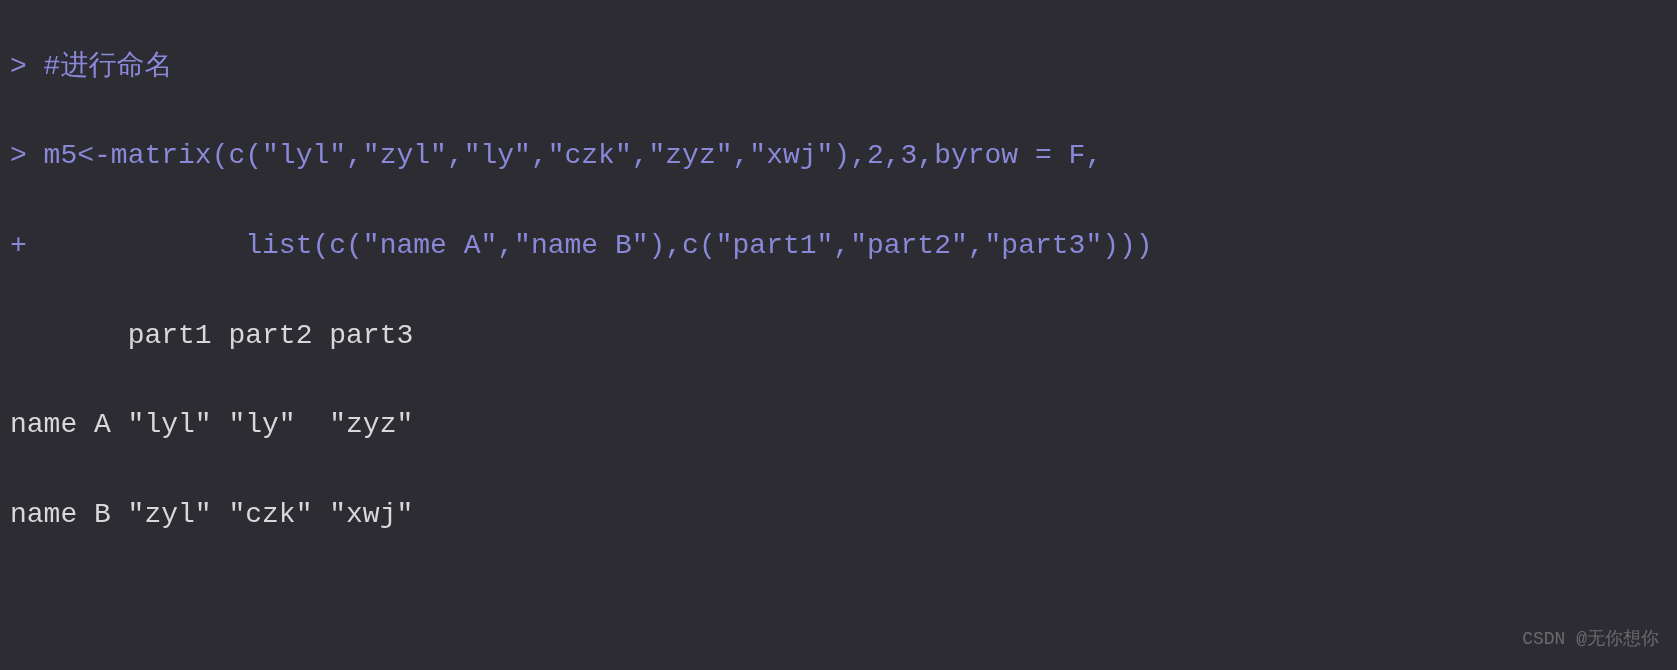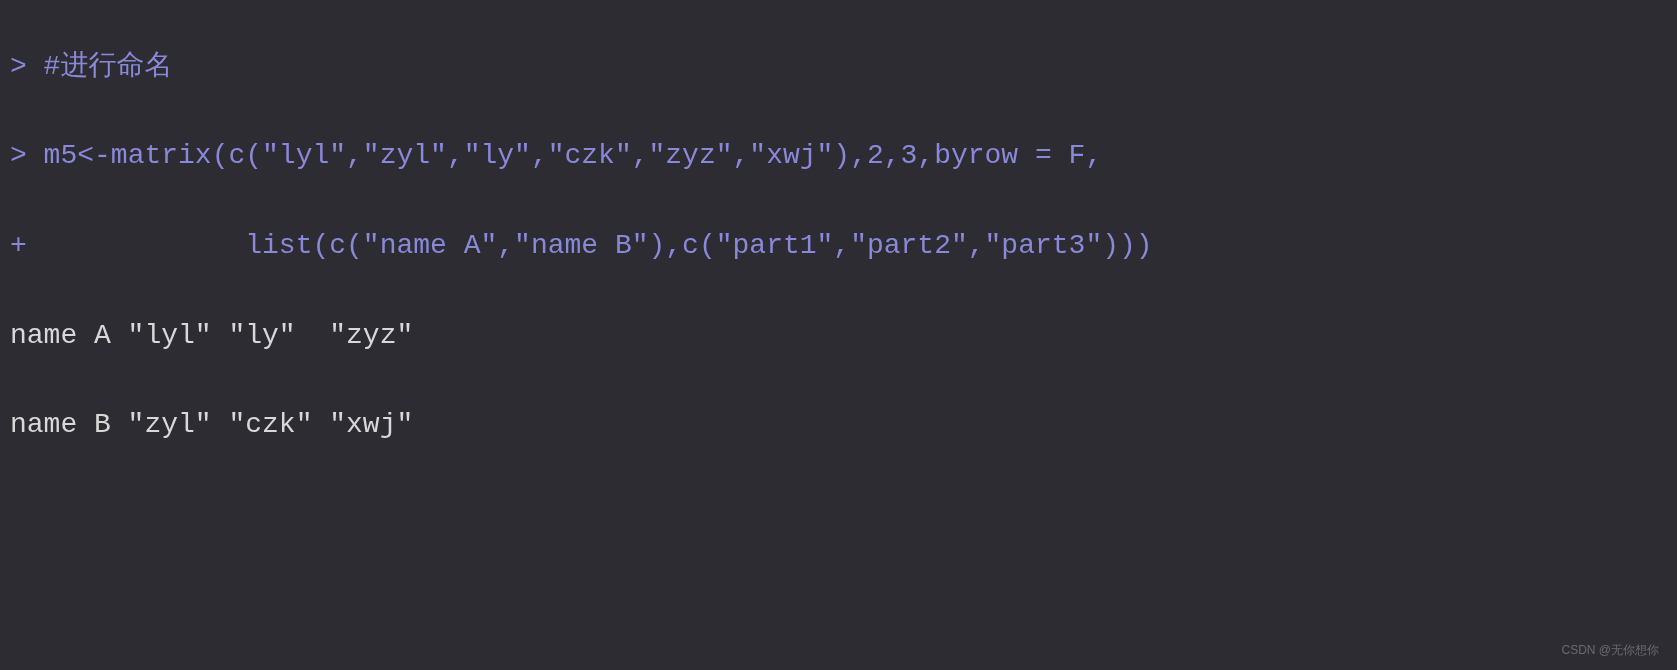--- a/index.html
+++ b/index.html
@@ -2,30 +2,31 @@
 <html><head>
 <meta charset="utf-8">
 <style>
   html,body{margin:0;padding:0;background:#2c2c32;color:#d0d0d0;
     font-family:"Courier New",Consolas,monospace;font-size:28px;line-height:1.6;
     width:1677px;height:670px;overflow:hidden;}
   .term{padding:0 10px 0 10px;white-space:pre-wrap;word-break:break-all;}
   .prompt{color:#8a88d8;}
   .code{color:#8a88d8;}
   .output{color:#d8d8d8;}
-  .watermark{position:absolute;right:18px;bottom:10px;font-size:12px;
-    color:rgba(220,220,220,0.35);font-family:Liberation Sans, sans-serif;}
+  .watermark{position:absolute;right:18px;bottom:16px;font-size:18px;
+    color:rgba(220,220,220,0.35);font-family:Liberation Mono, monospace;}
 </style>
 </head>
 <body>
 
 <div class="term">
 <div><span class="prompt">&gt;</span><span class="code"> #进行命名</span></div>
 <div><span class="prompt">&gt;</span><span class="code"> m5&lt;-matrix(c("lyl","zyl","ly","czk","zyz","xwj"),2,3,byrow = F,</span></div>
 <div><span class="prompt">+</span><span class="code">             list(c("name A","name B"),c("part1","part2","part3")))</span></div>
+<div><span class="output">       part1 part2 part3</span></div>
 <div><span class="output">name A "lyl" "ly"  "zyz"</span></div>
 <div><span class="output">name B "zyl" "czk" "xwj"</span></div>
 
 
 
 
 </div>
 
 <div class="watermark">CSDN @无你想你</div>
 

